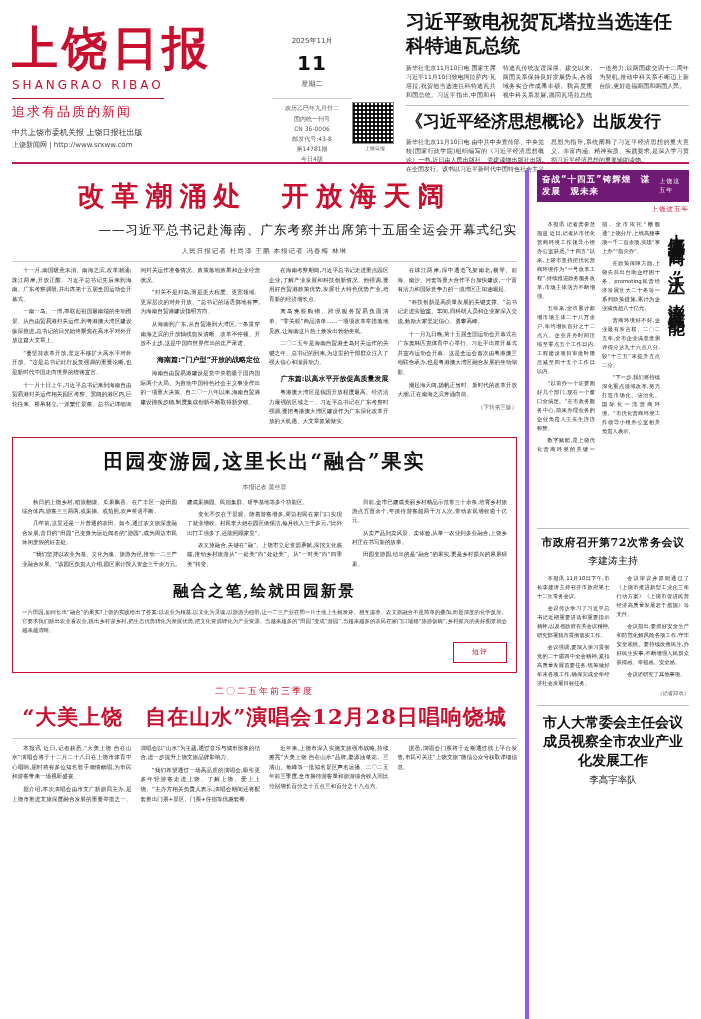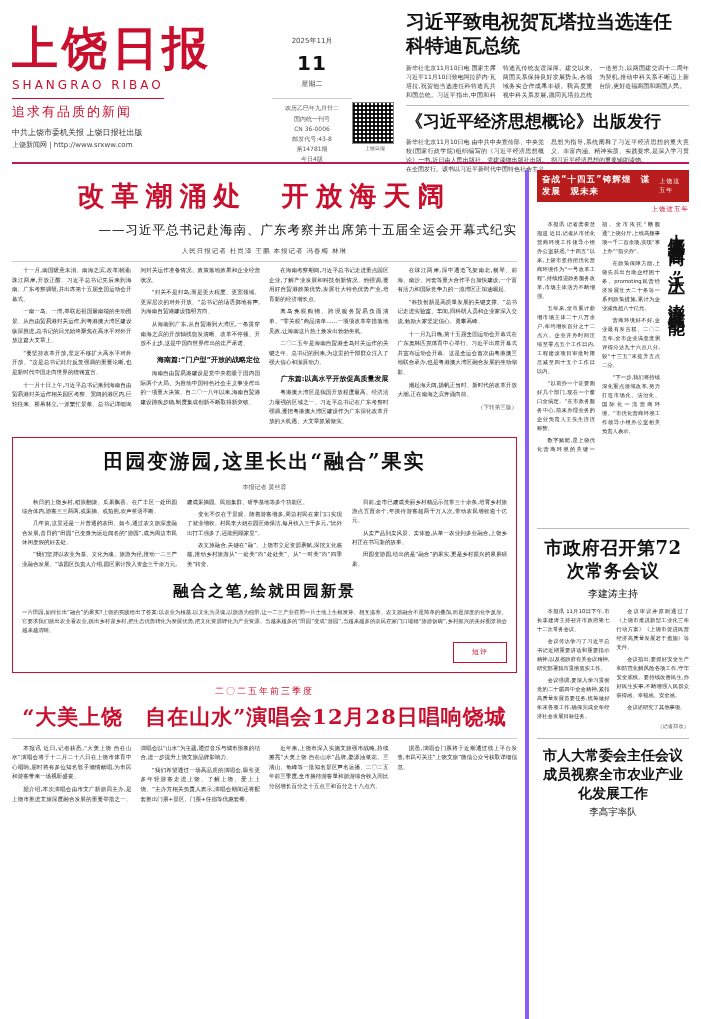--- a/index.html
+++ b/index.html
@@ -80,38 +80,38 @@
 
   
   .bot-kicker{text-align:center;font-size:9px;color:#c8102e;letter-spacing:2px;margin-top:12px;}
   .bot-title{
     font-family:"DejaVu Serif","Liberation Serif",serif;
     text-align:center;font-size:21px;font-weight:bold;color:#c8102e;letter-spacing:1px;margin-top:5px;
   }
   .bot-rule{border-top:1px solid #ccc;margin:7px 0 5px;}
 
   
-  .banner{background:#b91c1c;color:#fff;padding:4px 5px;display:flex;align-items:center;justify-content:space-between;}
+  .banner{background:#701a75;color:#fff;padding:4px 5px;display:flex;align-items:center;justify-content:space-between;}
   .banner .b1{font-size:8.5px;font-weight:bold;letter-spacing:1px;}
   .banner .b2{font-size:6px;letter-spacing:1px;}
   .banner-sub{text-align:right;font-size:6.5px;color:#c8102e;margin:3px 0 6px;letter-spacing:1px;}
 
   .vtitle-wrap{display:flex;gap:6px;}
   .vtitle{
     writing-mode:vertical-rl;text-orientation:upright;
     font-family:"DejaVu Serif","Liberation Serif",serif;
     font-size:17px;font-weight:bold;color:#111;letter-spacing:3px;height:300px;
   }
   .vbody{flex:1;column-count:2;column-gap:7px;font-size:5.3px;line-height:1.7;text-align:justify;color:#222;}
   .vbody p{margin:0 0 3px;text-indent:2em;}
 
   .r-rule{border-top:1px solid #bbb;margin:8px 0 7px;}
   .r-title{
     font-family:"DejaVu Serif","Liberation Serif",serif;
-    text-align:center;font-size:18px;font-weight:bold;color:#111;letter-spacing:0.5px;line-height:1.3;
+    text-align:center;font-size:11px;font-weight:bold;color:#111;letter-spacing:0.5px;line-height:1.3;
   }
   .r-sub{text-align:center;font-size:10px;color:#111;margin-top:4px;font-family:"DejaVu Serif","Liberation Serif",serif;}
   .r-cols{column-count:2;column-gap:7px;font-size:5.3px;line-height:1.7;text-align:justify;color:#222;margin-top:6px;}
   .r-cols p{margin:0 0 3px;text-indent:2em;}
   .r-note{text-align:right;font-size:5.3px;color:#555;margin-top:2px;}
   .r-title2{
     font-family:"DejaVu Serif","Liberation Serif",serif;
     text-align:center;font-size:14px;font-weight:bold;color:#111;line-height:1.35;letter-spacing:0px;
   }
   .r-sub2{text-align:center;font-size:9.5px;margin-top:4px;font-family:"DejaVu Serif","Liberation Serif",serif;}

